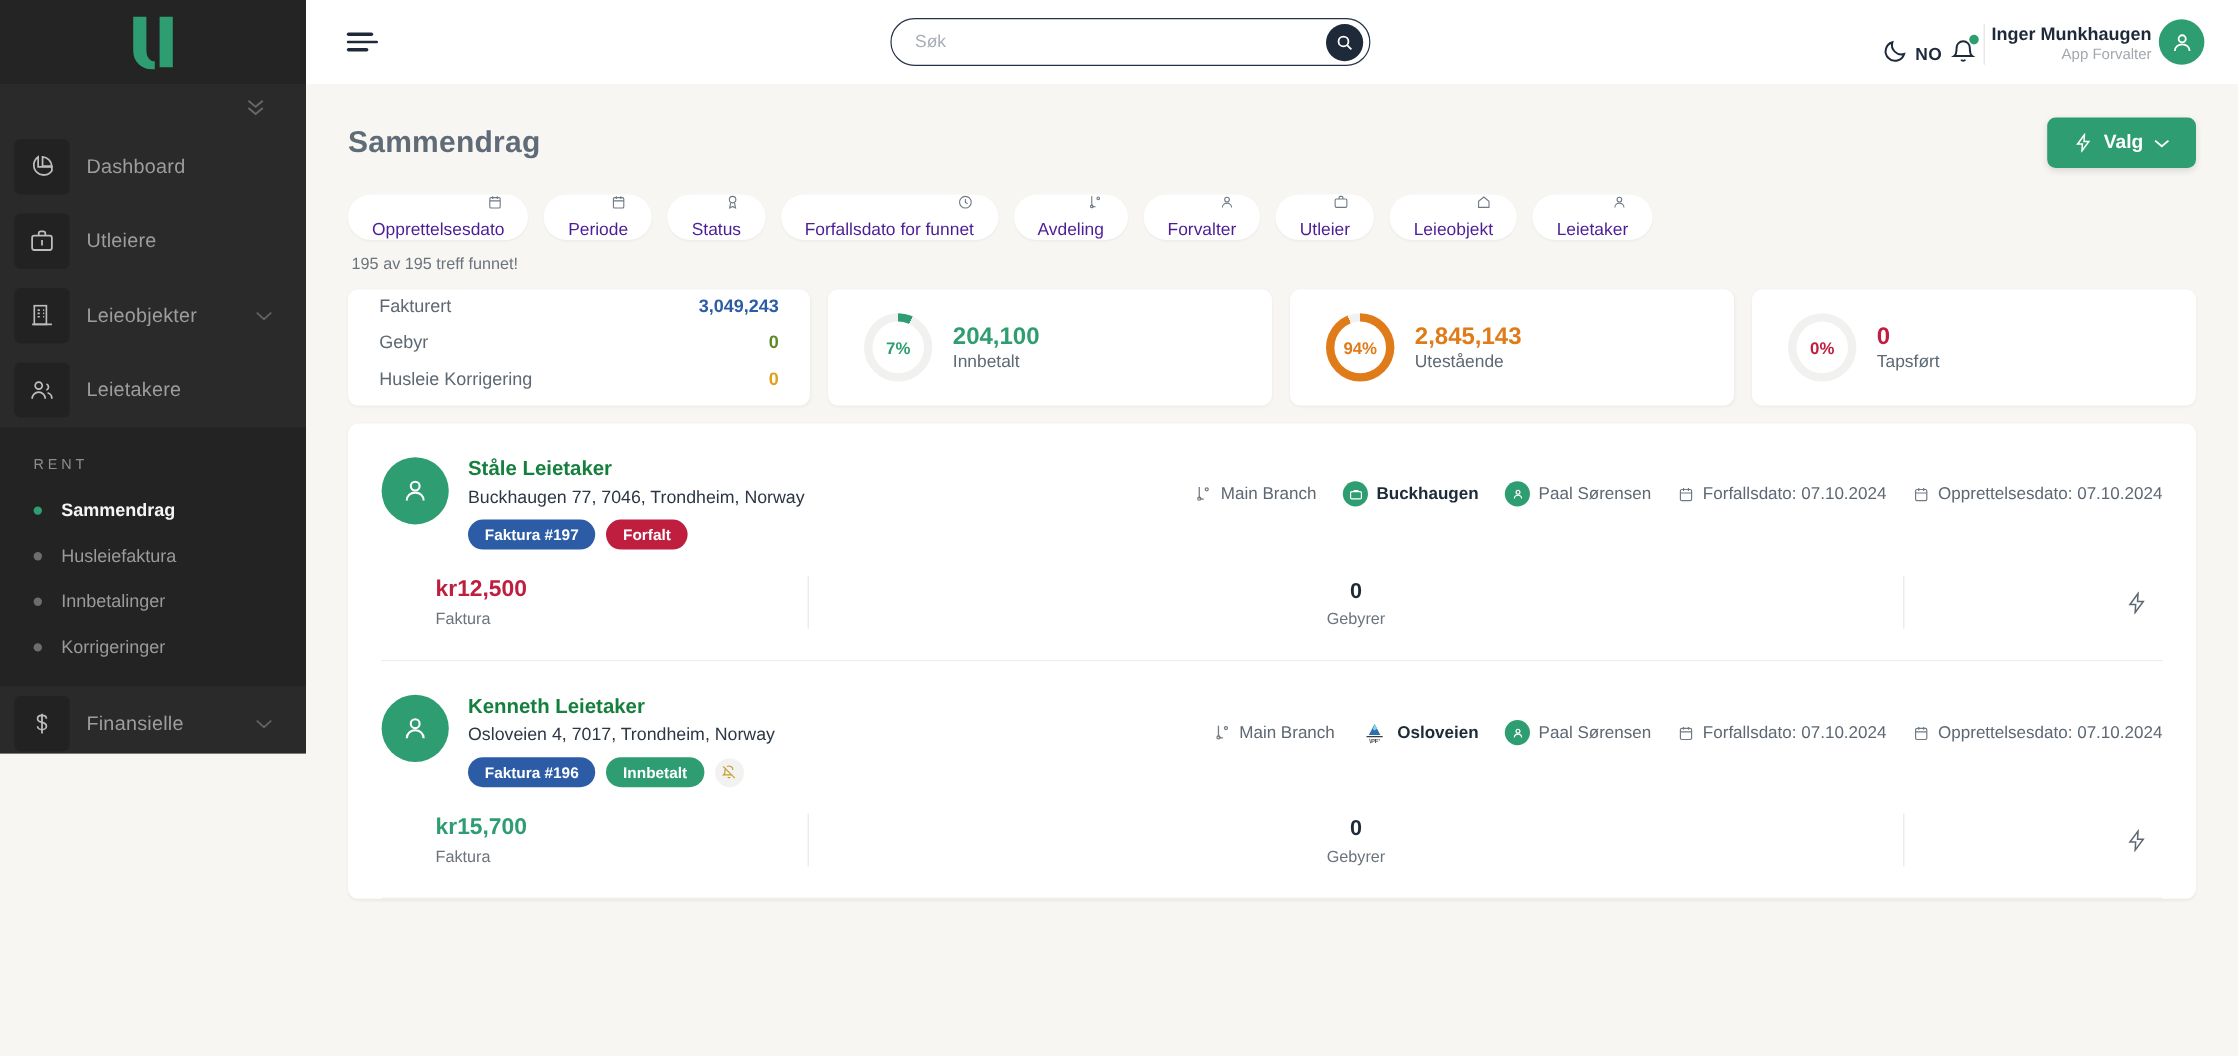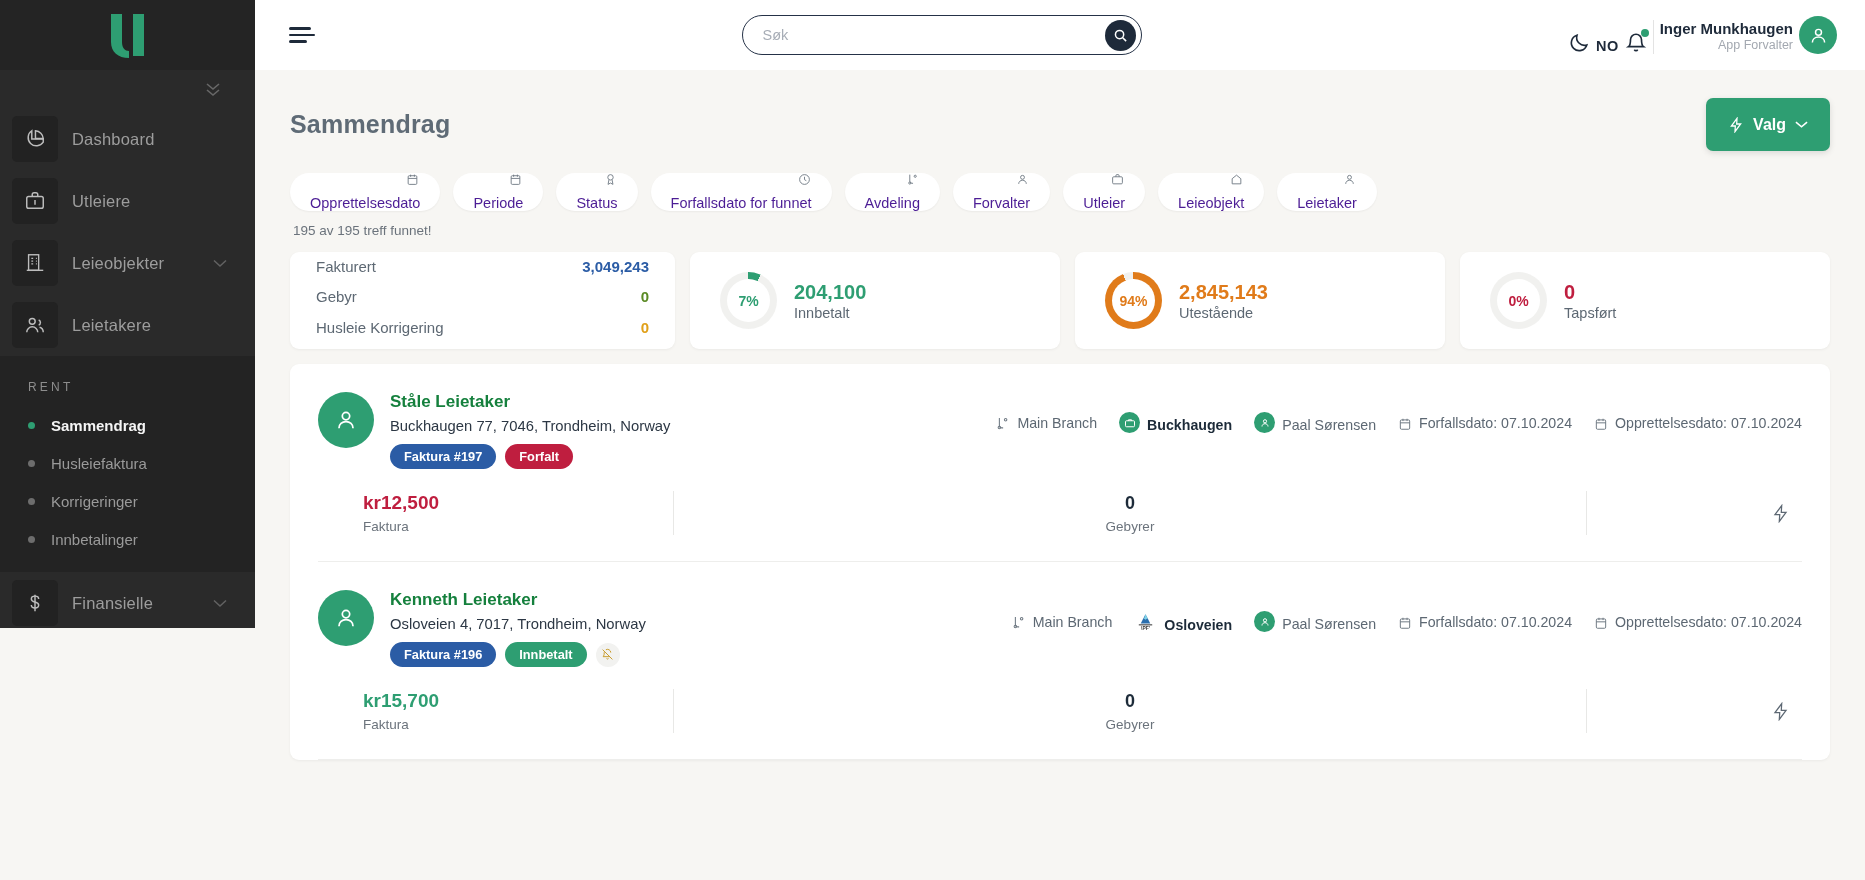--- a/index.html
+++ b/index.html
@@ -93,21 +93,21 @@
     width: 38px; height: 38px; border-radius: 50%; background: #2e9e72;
     display: flex; align-items: center; justify-content: center; cursor: pointer;
   }
 
   
   .content { flex: 1; overflow: hidden; padding: 0 35px; position: relative; }
   .page-head { display: flex; align-items: center; padding: 28px 0 8px 0; }
   .page-title { font-size: 25px; color: #5f6b76; font-weight: bold; letter-spacing: .2px; }
   .valg-btn {
     margin-left: auto; background: #2e9e72; color: #fff; border: none;
-    border-radius: 7px; height: 53px; padding: 16px 22px; display: flex;
+    border-radius: 7px; height: 42px; padding: 16px 22px; display: flex;
     align-items: center; gap: 9px; font-size: 16px; font-family: "Liberation Sans", sans-serif;
     cursor: pointer; font-weight: bold; box-shadow: 0 2px 6px rgba(0,0,0,.12);
   }
   .filters { display: flex; gap: 13px; margin-top: 14px; flex-wrap: nowrap; }
   .chip {
     background: #fff; border: none; border-radius: 22px; height: 38px;
     padding: 0 20px; display: flex; align-items: flex-end; gap: 9px;
     font-size: 14.5px; color: #4c1d95; cursor: pointer;
     font-family: "Liberation Sans", sans-serif; white-space: nowrap;
     box-shadow: 0 1px 2px rgba(0,0,0,.05);
@@ -155,21 +155,21 @@
   .badge.overdue { background: #bf1e3f; }
   .badge.paid { background: #2e9e72; }
   .mute-ico {
     width: 24px; height: 24px; border-radius: 50%; background: #f2f2f0;
     display: flex; align-items: center; justify-content: center; cursor: pointer;
   }
   .meta {
     margin-left: auto; display: flex; align-items: center; gap: 22px;
     padding-top: 20px; font-size: 14.2px; color: #5d6873; white-space: nowrap;
   }
-  .meta-item { display: flex; align-items: flex-end; gap: 7px; }
+  .meta-item { display: flex; align-items: center; gap: 7px; }
   .meta-item.strong { color: #1d2b39; font-weight: bold; }
   .round-ico {
     width: 21px; height: 21px; border-radius: 50%; background: #2e9e72;
     display: flex; align-items: center; justify-content: center; flex-shrink: 0;
   }
   .inv-bottom { display: flex; align-items: center; padding: 22px 0 26px 0; }
   .amount-cell { width: 355px; padding-left: 45px; }
   .amount { font-size: 19px; font-weight: bold; }
   .amount.red { color: #bf1e3f; }
   .amount.green { color: #2e9e72; }
@@ -256,25 +256,25 @@
         <div class="subnav-item active">
           <span class="dot"></span>
           <span>Sammendrag</span>
         </div>
         <div class="subnav-item">
           <span class="dot"></span>
           <span>Husleiefaktura</span>
         </div>
         <div class="subnav-item">
           <span class="dot"></span>
-          <span>Korrigeringer</span>
+          <span>Innbetalinger</span>
         </div>
         <div class="subnav-item">
           <span class="dot"></span>
-          <span>Innbetalinger</span>
+          <span>Korrigeringer</span>
         </div>
       </div>
 
       <div class="nav-item">
         <span class="nav-ico">
           <svg width="22" height="22" viewBox="0 0 24 24" fill="none" stroke="#bdbdbd" stroke-width="1.6">
             <path d="M12 3v18"></path>
               <path d="M16 7.5c0-1.9-1.8-3-4-3s-4 1.1-4 3 1.8 2.8 4 3.4 4 1.5 4 3.4-1.8 3.2-4 3.2-4-1.3-4-3.2"></path>
           </svg>
         </span>

